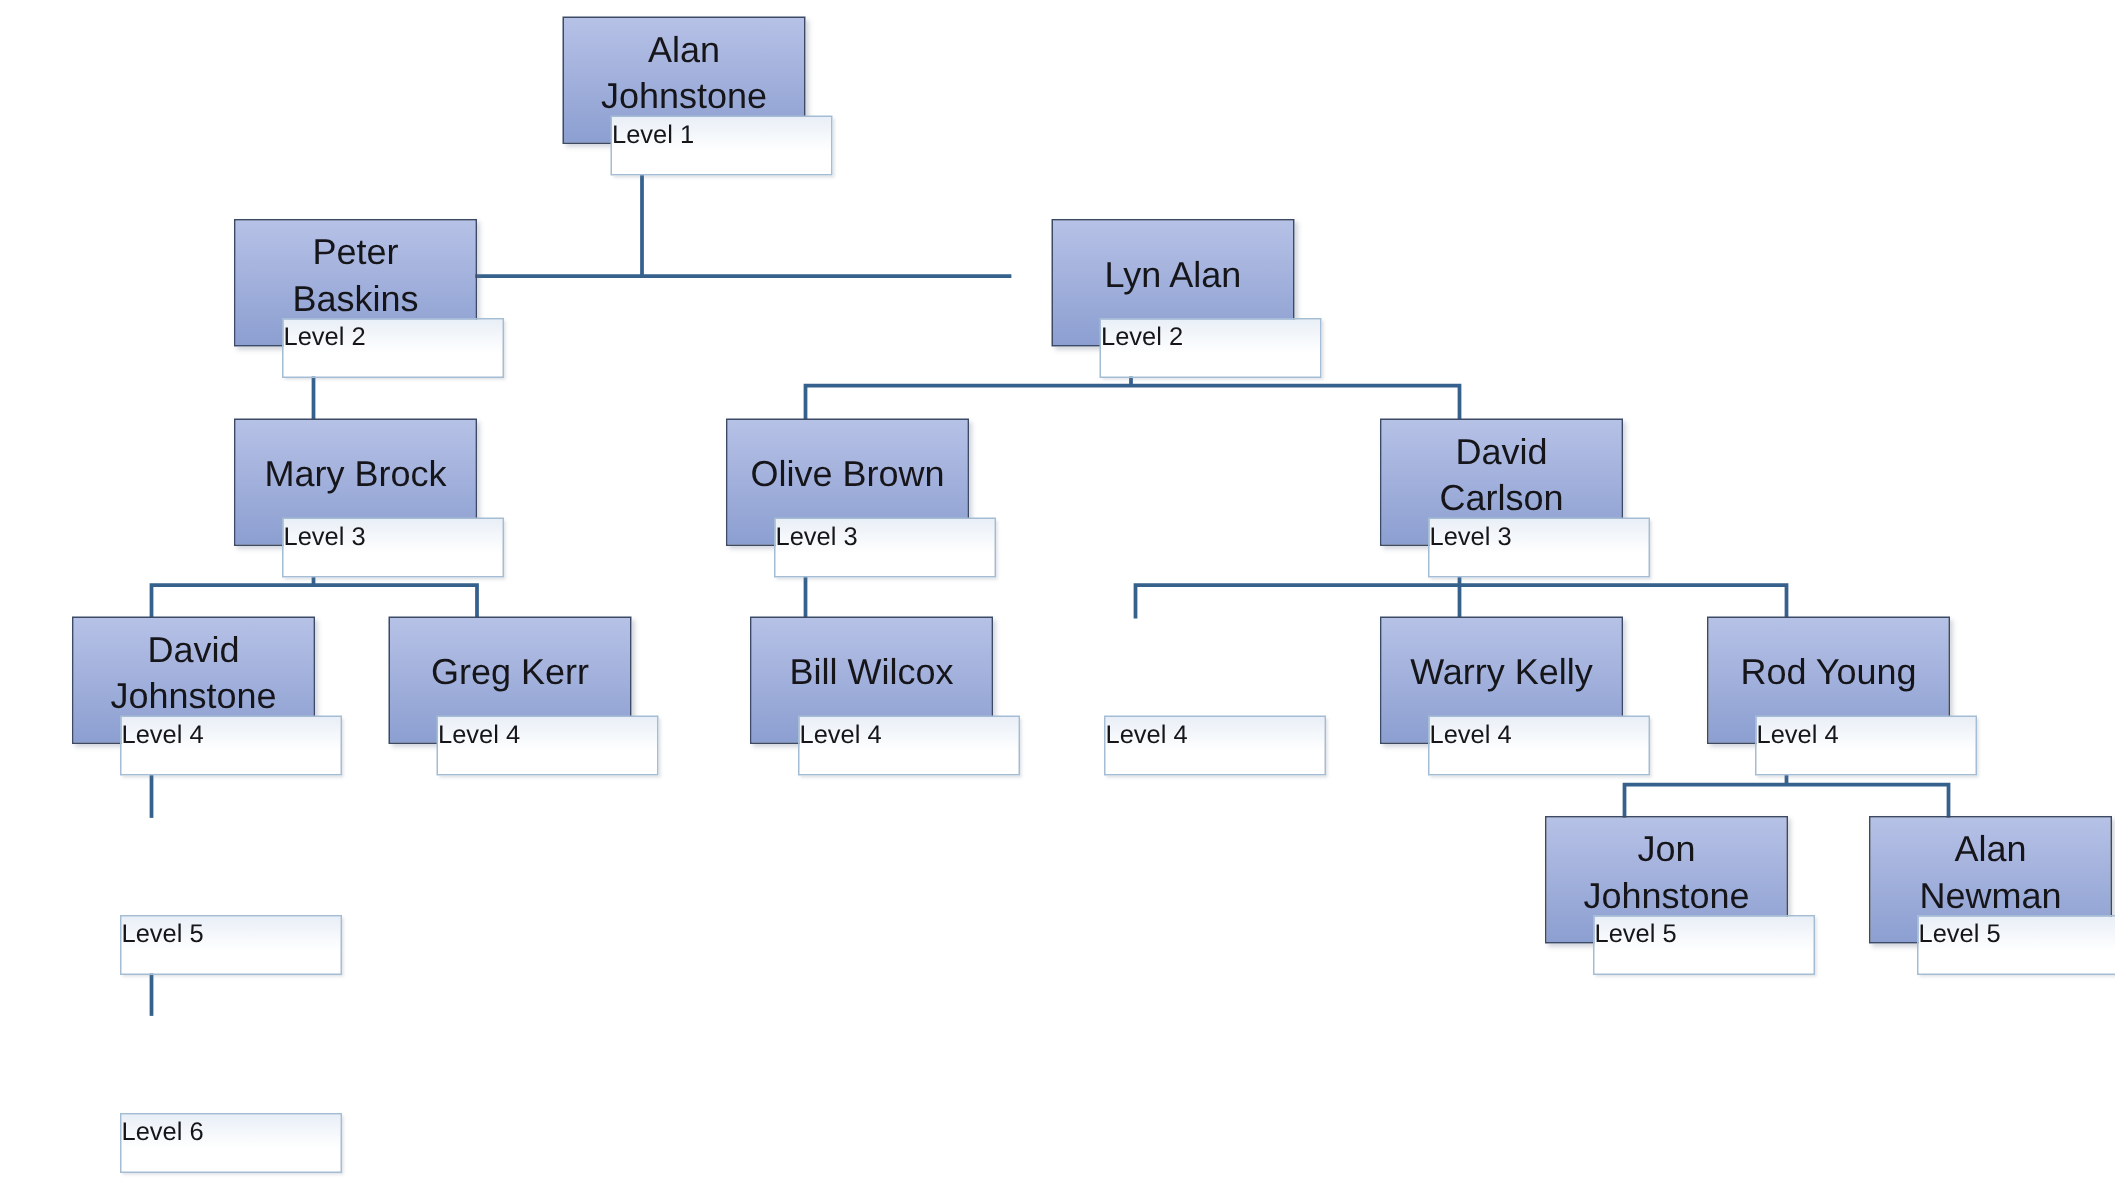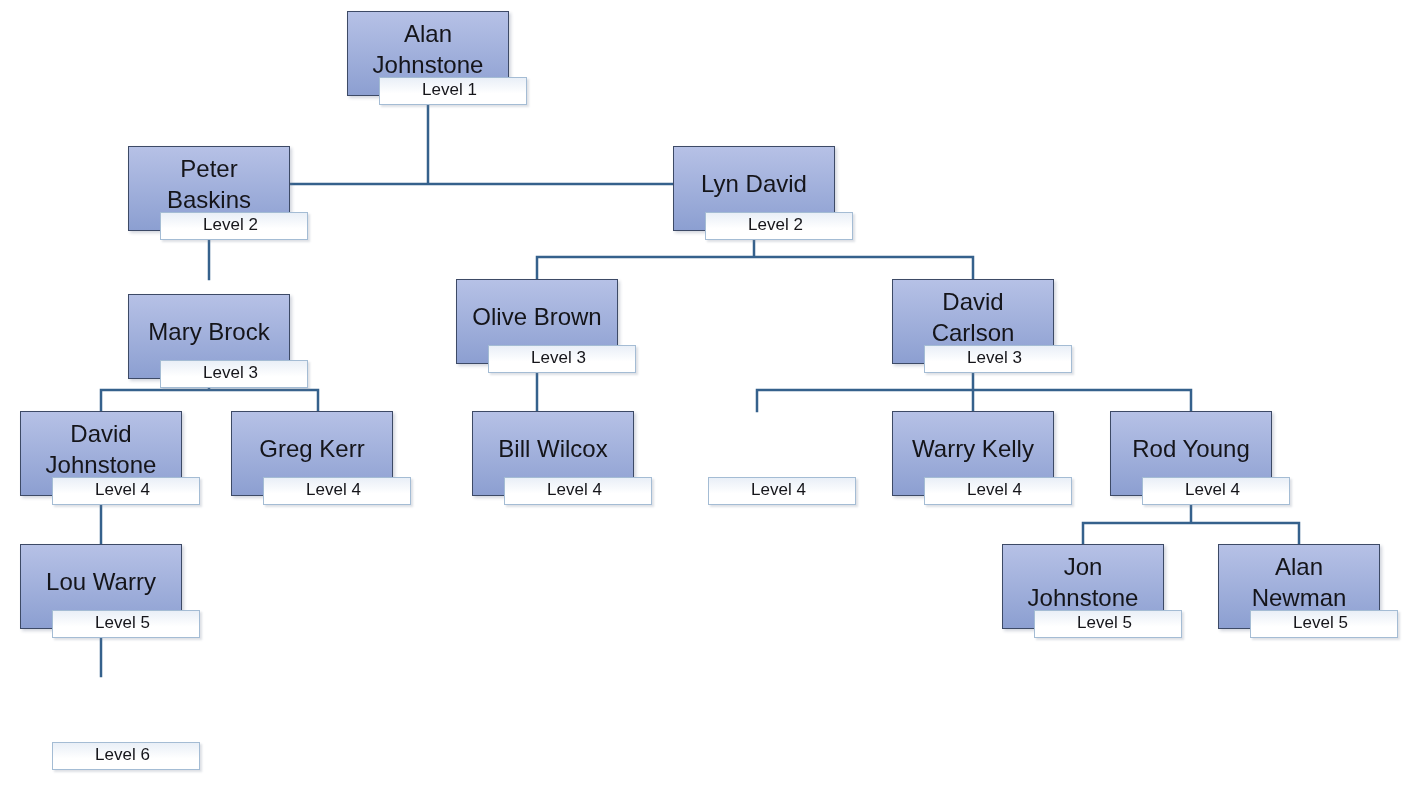--- a/index.html
+++ b/index.html
@@ -24,20 +24,21 @@
   .connector {
     fill: none;
     stroke: var(--connector, #35618c);
     stroke-width: 2.5;
     stroke-linecap: square;
   }
   .node {
     position: absolute;
     width: 162px;
     height: 118px;
+    margin-left: 28px;
   }
   .node-box {
     position: absolute;
     left: 0; top: 0;
     width: 162px;
     height: 85px;
     box-sizing: border-box;
     border: 1.5px solid var(--box-border, #3d4a66);
     background: linear-gradient(180deg, var(--box-fill-top, #b6c1e6) 0%, var(--box-fill-bottom, #8c9fd1) 100%);
     box-shadow: 2px 2px 3px rgba(110,120,145,0.30);
@@ -51,29 +52,29 @@
     line-height: 31px;
     color: var(--text, #15151a);
     text-align: center;
     white-space: pre-line;
   }
   .node-level {
     position: absolute;
     left: 32px;
     top: 66px;
     width: 148px;
-    height: 28px;
+    height: 40px;
     box-sizing: border-box;
     border: 1px solid var(--label-border, #a4bcd4);
     background: linear-gradient(180deg, var(--label-bg-top, #e9eff7) 0%, var(--label-bg-bottom, #ffffff) 60%);
     box-shadow: 1.5px 1.5px 2px rgba(120,130,150,0.25);
     font-size: 17px;
     line-height: 24px;
     color: var(--text, #15151a);
-    text-align: center;
+    text-align: left;
     padding-right: 7px;
   }
 </style>
 </head>
 <body>
 
 <div id="canvas">
 
   <svg id="connector-layer" viewBox="0 0 1410 789" xmlns="http://www.w3.org/2000/svg">
     <path class="connector" d="M428 103 V184 M290 184 H673"></path>
@@ -98,26 +99,26 @@
   <div class="node" style="left:128px; top:146px">
     <div class="node-box">
       <div class="node-name">Peter
 Baskins</div>
     </div>
     <div class="node-level">Level 2</div>
   </div>
 
   <div class="node" style="left:673px; top:146px">
     <div class="node-box">
-      <div class="node-name">Lyn David</div>
+      <div class="node-name">Lyn Alan</div>
     </div>
     <div class="node-level">Level 2</div>
   </div>
 
-  <div class="node" style="left:128px; top:294px">
+  <div class="node" style="left:128px; top:279px">
     <div class="node-box">
       <div class="node-name">Mary Brock</div>
     </div>
     <div class="node-level">Level 3</div>
   </div>
 
   <div class="node" style="left:456px; top:279px">
     <div class="node-box">
       <div class="node-name">Olive Brown</div>
     </div>
@@ -166,23 +167,20 @@
   </div>
 
   <div class="node" style="left:1110px; top:411px">
     <div class="node-box">
       <div class="node-name">Rod Young</div>
     </div>
     <div class="node-level">Level 4</div>
   </div>
 
   <div class="node" style="left:20px; top:544px">
-    <div class="node-box">
-      <div class="node-name">Lou Warry</div>
-    </div>
     <div class="node-level">Level 5</div>
   </div>
 
   <div class="node" style="left:1002px; top:544px">
     <div class="node-box">
       <div class="node-name">Jon
 Johnstone</div>
     </div>
     <div class="node-level">Level 5</div>
   </div>

